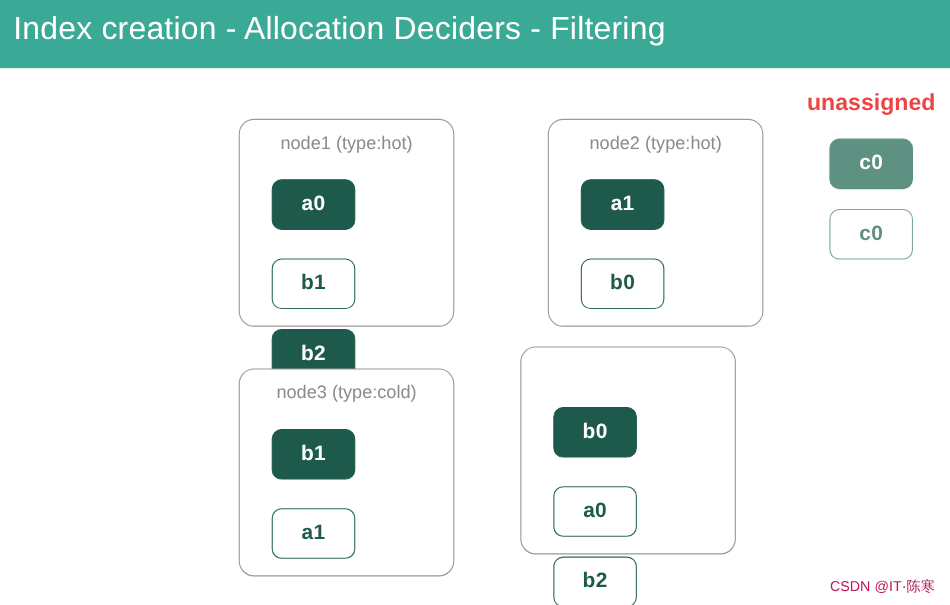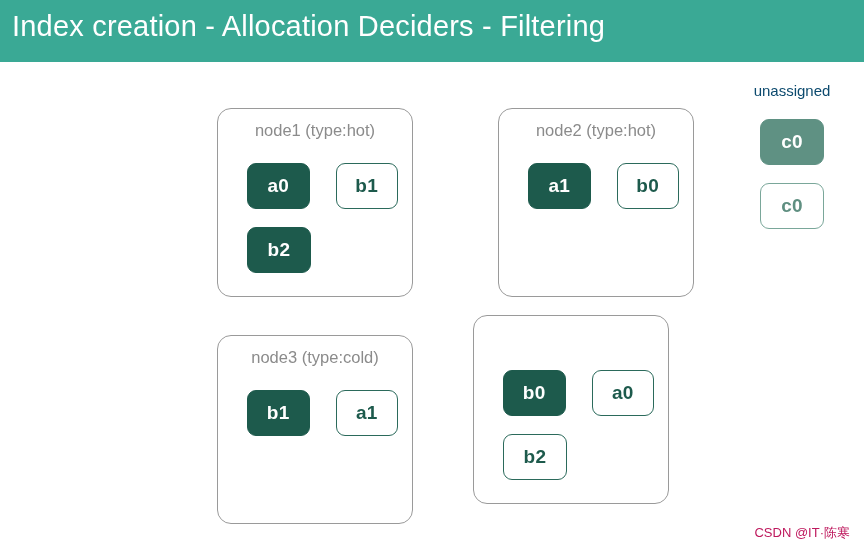--- a/index.html
+++ b/index.html
@@ -69,27 +69,28 @@
   }
   .shard-area {
     position: absolute;
     left: 29px;
     top: 54px;
     right: 14px;
     bottom: 10px;
   }
   .shard-row {
     display: flex;
+    flex-direction: column;
     gap: 26px;
     margin-bottom: 18px;
   }
 
   
   .chip {
-    width: 64px;
+    width: 76px;
     height: 46px;
     box-sizing: border-box;
     border-radius: 9px;
     display: flex;
     align-items: center;
     justify-content: center;
     font-size: 19px;
     font-weight: 700;
     letter-spacing: 0.3px;
   }
@@ -116,23 +117,23 @@
 
   
   .unassigned-col {
     position: absolute;
     left: 720px;
     top: 20px;
     width: 144px;
   }
   .unassigned-label {
     text-align: center;
-    font-size: 15px;
-    color: #0c4a6e;
-    font-weight: 400;
+    font-size: 21px;
+    color: #ef4444;
+    font-weight: 700;
     white-space: nowrap;
   }
   .unassigned-chips {
     margin-top: 20px;
     display: flex;
     flex-direction: column;
     align-items: center;
     gap: 18px;
   }
 

